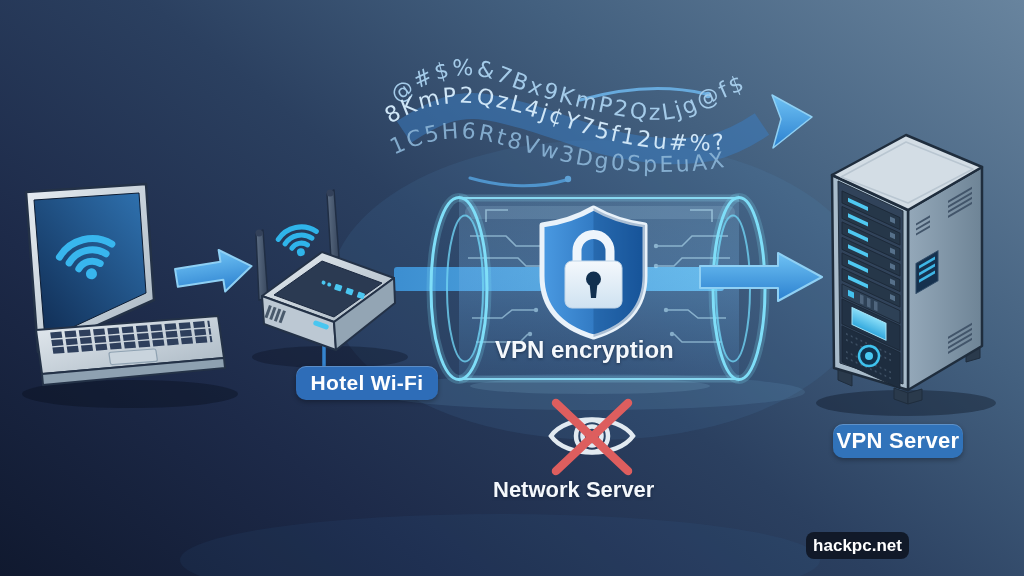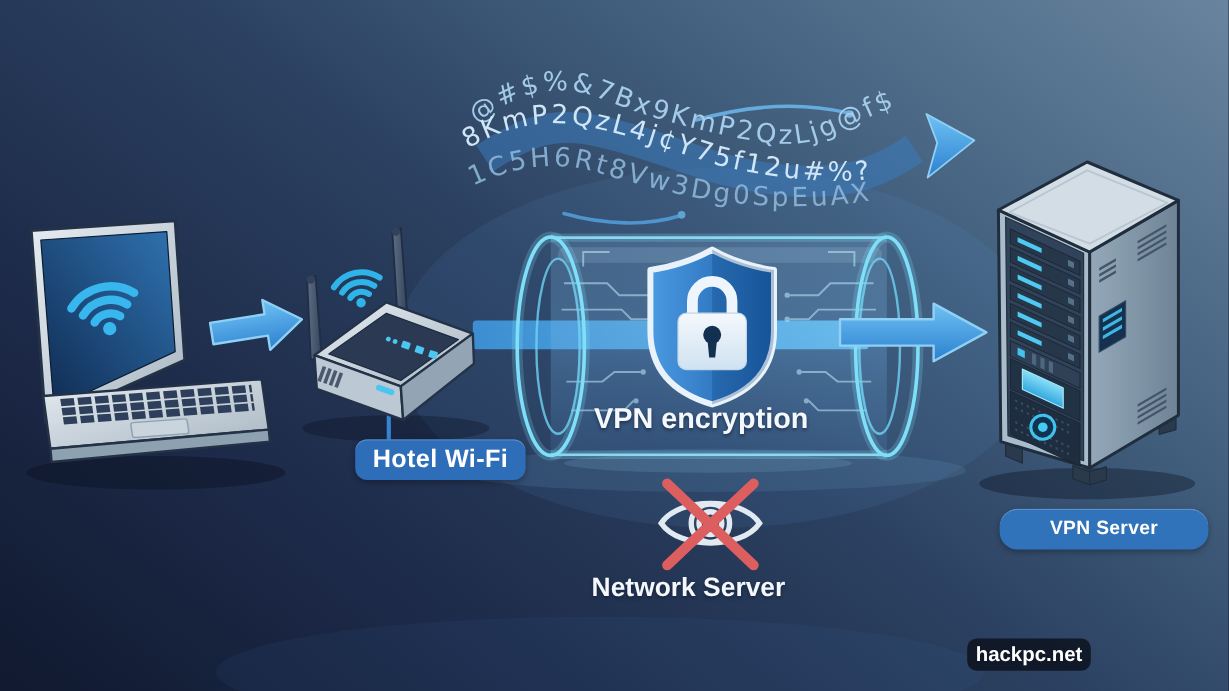--- a/index.html
+++ b/index.html
@@ -9,21 +9,21 @@
     font-family:"Liberation Sans",sans-serif;
   }
   .stage svg.scene{position:absolute;left:0;top:0;}
   .pill{
     position:absolute;display:flex;align-items:center;justify-content:center;
     color:#ffffff;font-weight:bold;background:#2e6db8;border-radius:10px;
     box-shadow:0 2px 5px rgba(0,0,0,.3), inset 0 1px 0 rgba(255,255,255,.22);
     letter-spacing:.3px;
   }
   .pill.hotel{left:256px;top:366px;width:142px;height:34px;font-size:21px;margin-left:40px;}
-  .pill.server{left:833px;top:424px;width:174px;height:34px;font-size:16px;background:#3173ba;border-radius:15px;}
+  .pill.server{left:833px;top:424px;width:130px;height:34px;font-size:22px;background:#3173ba;}
   .caption{position:absolute;color:#f4f8fc;font-weight:bold;text-align:left;
     text-shadow:0 1px 3px rgba(10,20,40,.55);}
   .caption.vpn{left:495px;top:336px;width:200px;font-size:24px;}
   .caption.admin{left:493px;top:477px;width:204px;font-size:22px;}
   .wm{
     position:absolute;left:806px;top:532px;width:103px;height:27px;
     display:flex;align-items:center;justify-content:center;
     background:rgba(14,21,34,.9);border-radius:8px;color:#fff;
     font-weight:bold;font-size:17px;
   }

